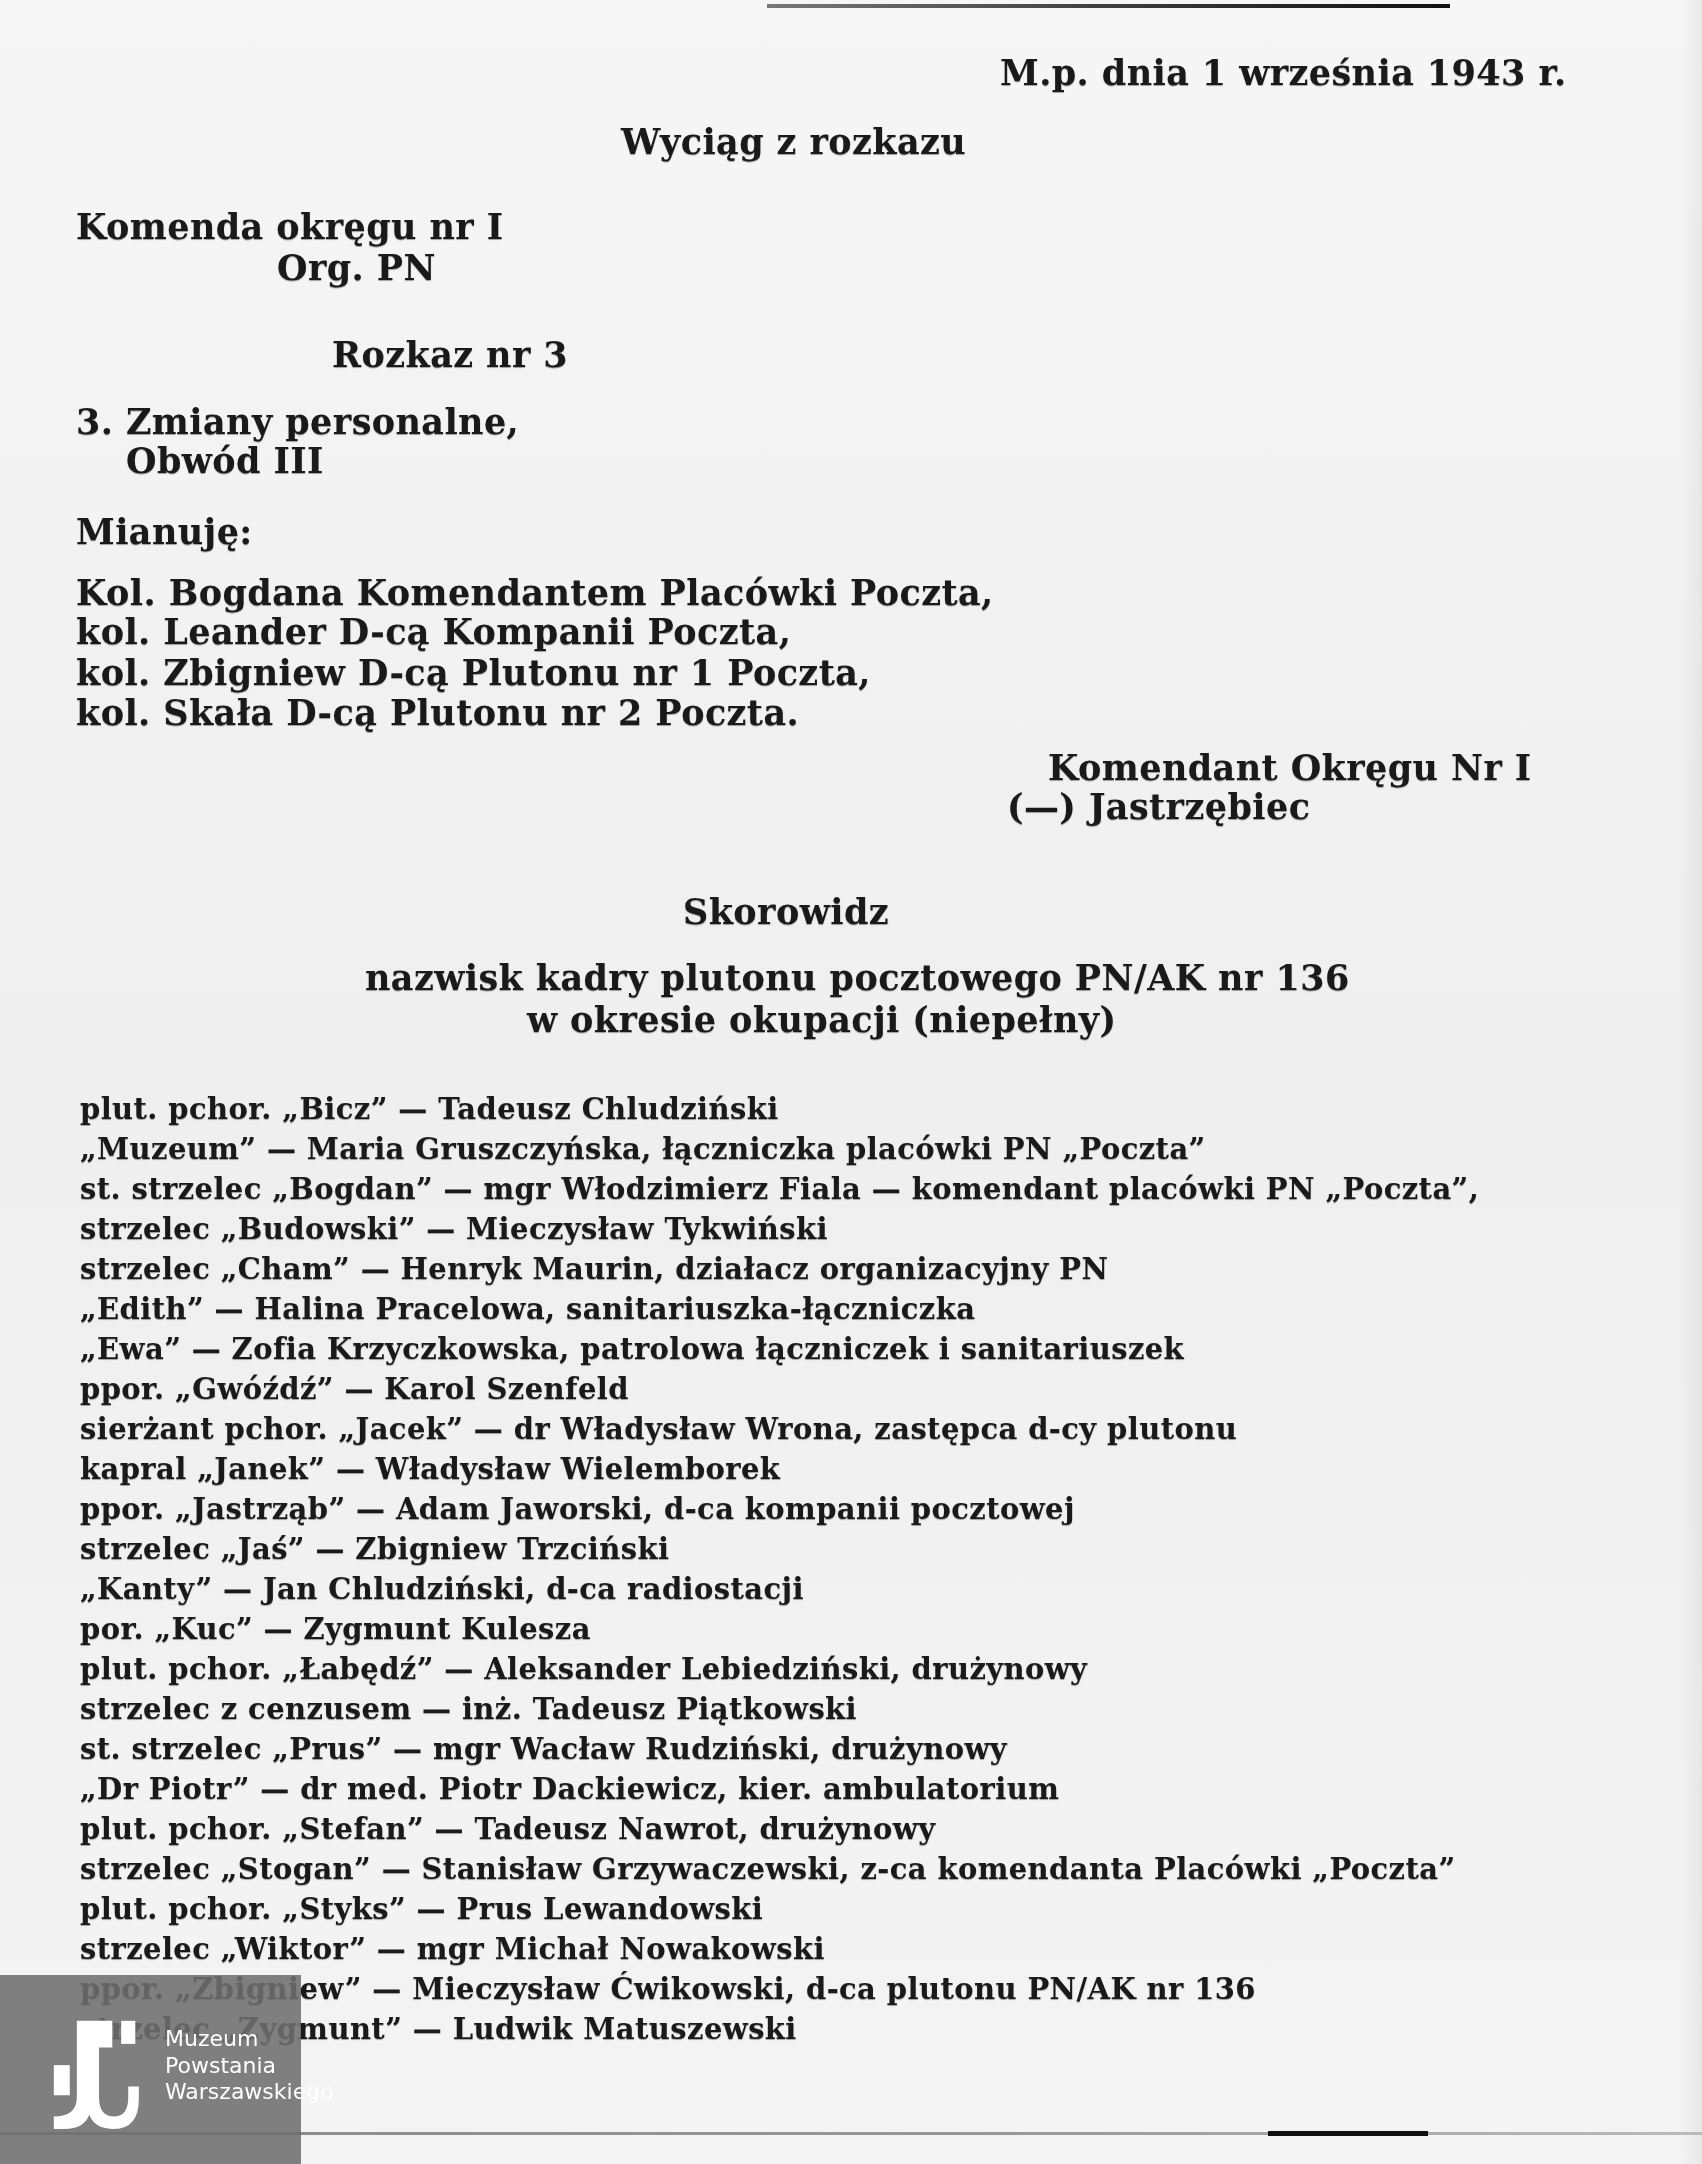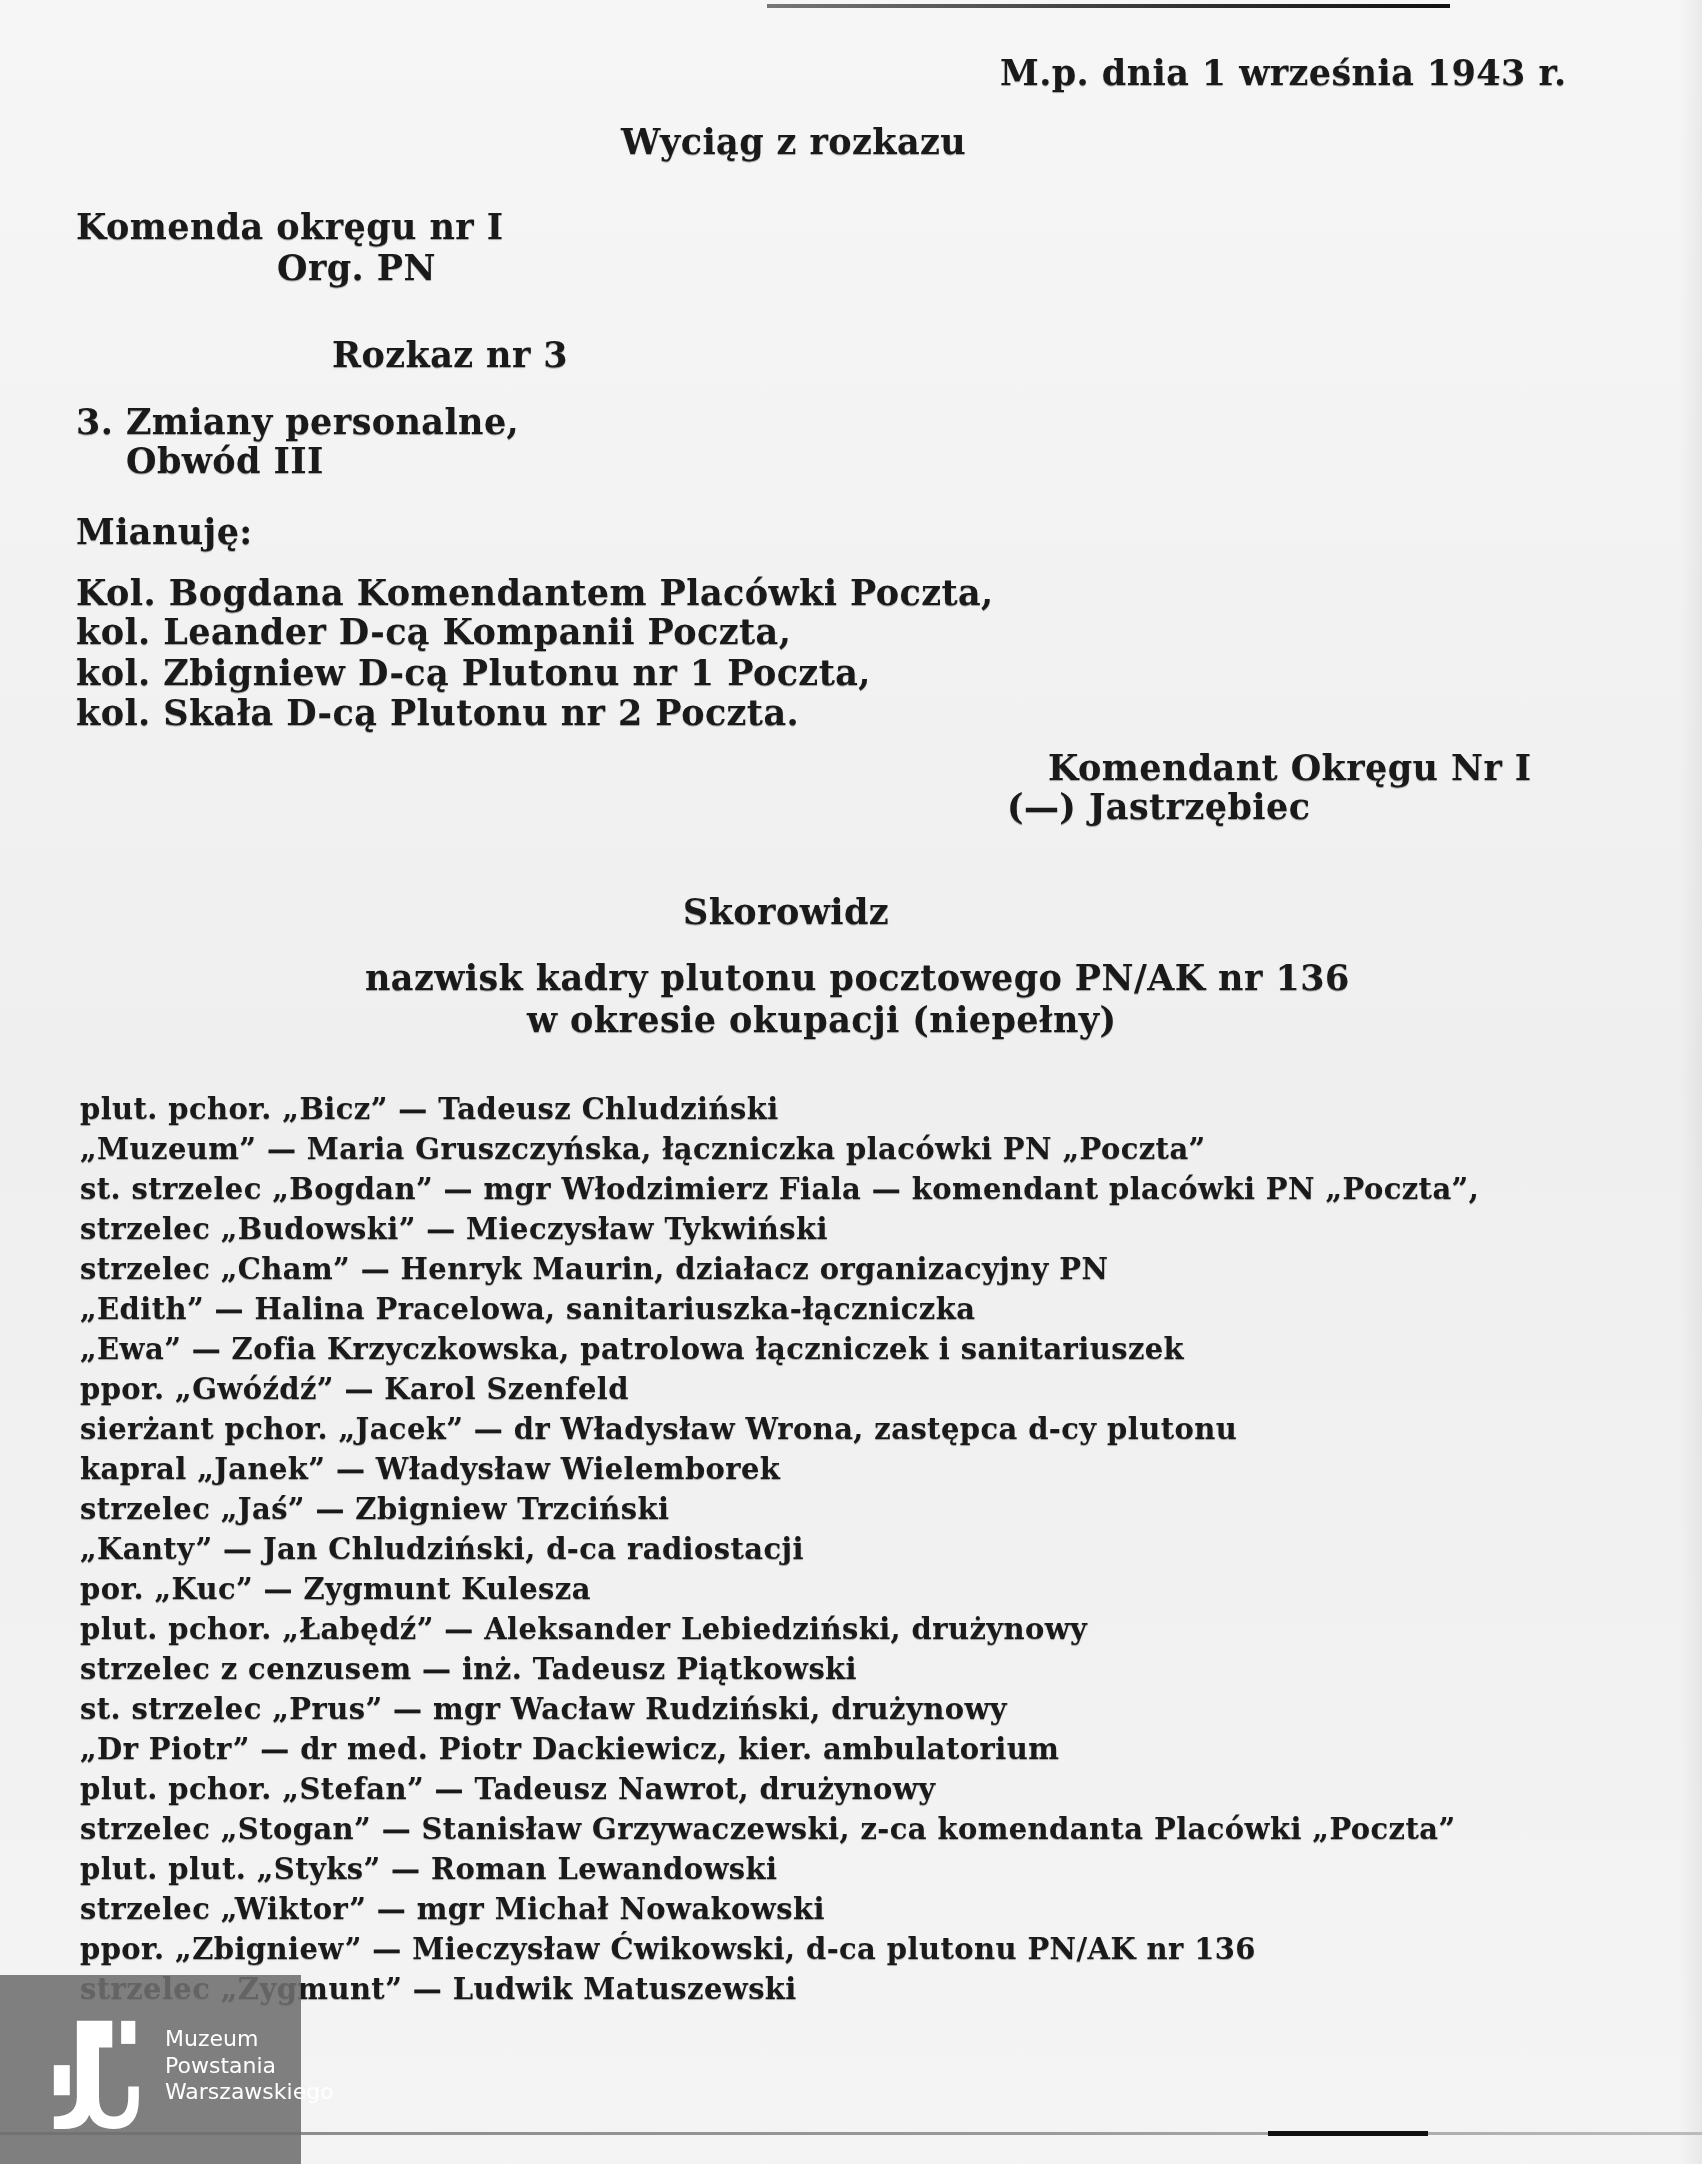--- a/index.html
+++ b/index.html
@@ -89,30 +89,31 @@
     <div class="list-row">plut. pchor. „Bicz” — Tadeusz Chludziński</div>
     <div class="list-row">„Muzeum” — Maria Gruszczyńska, łączniczka placówki PN „Poczta”</div>
     <div class="list-row">st. strzelec „Bogdan” — mgr Włodzimierz Fiala — komendant placówki PN „Poczta”,</div>
     <div class="list-row">strzelec „Budowski” — Mieczysław Tykwiński</div>
     <div class="list-row">strzelec „Cham” — Henryk Maurin, działacz organizacyjny PN</div>
     <div class="list-row">„Edith” — Halina Pracelowa, sanitariuszka-łączniczka</div>
     <div class="list-row">„Ewa” — Zofia Krzyczkowska, patrolowa łączniczek i sanitariuszek</div>
     <div class="list-row">ppor. „Gwóźdź” — Karol Szenfeld</div>
     <div class="list-row">sierżant pchor. „Jacek” — dr Władysław Wrona, zastępca d-cy plutonu</div>
     <div class="list-row">kapral „Janek” — Władysław Wielemborek</div>
+    <div class="list-row">ppor. „Jastrząb” — Adam Jaworski, d-ca kompanii pocztowej</div>
     <div class="list-row">strzelec „Jaś” — Zbigniew Trzciński</div>
     <div class="list-row">„Kanty” — Jan Chludziński, d-ca radiostacji</div>
     <div class="list-row">por. „Kuc” — Zygmunt Kulesza</div>
     <div class="list-row">plut. pchor. „Łabędź” — Aleksander Lebiedziński, drużynowy</div>
     <div class="list-row">strzelec z cenzusem — inż. Tadeusz Piątkowski</div>
     <div class="list-row">st. strzelec „Prus” — mgr Wacław Rudziński, drużynowy</div>
     <div class="list-row">„Dr Piotr” — dr med. Piotr Dackiewicz, kier. ambulatorium</div>
     <div class="list-row">plut. pchor. „Stefan” — Tadeusz Nawrot, drużynowy</div>
     <div class="list-row">strzelec „Stogan” — Stanisław Grzywaczewski, z-ca komendanta Placówki „Poczta”</div>
-    <div class="list-row">plut. plut. „Styks” — Roman Lewandowski</div>
+    <div class="list-row">plut. pchor. „Styks” — Prus Lewandowski</div>
     <div class="list-row">strzelec „Wiktor” — mgr Michał Nowakowski</div>
     <div class="list-row">ppor. „Zbigniew” — Mieczysław Ćwikowski, d-ca plutonu PN/AK nr 136</div>
     <div class="list-row">strzelec „Zygmunt” — Ludwik Matuszewski</div>
   </div>
 
   <div class="rule-bottom"></div>
   <div class="rule-bottom-dark"></div>
 
   <div class="watermark">
     <svg class="wm-logo" viewBox="0 0 110 140">

